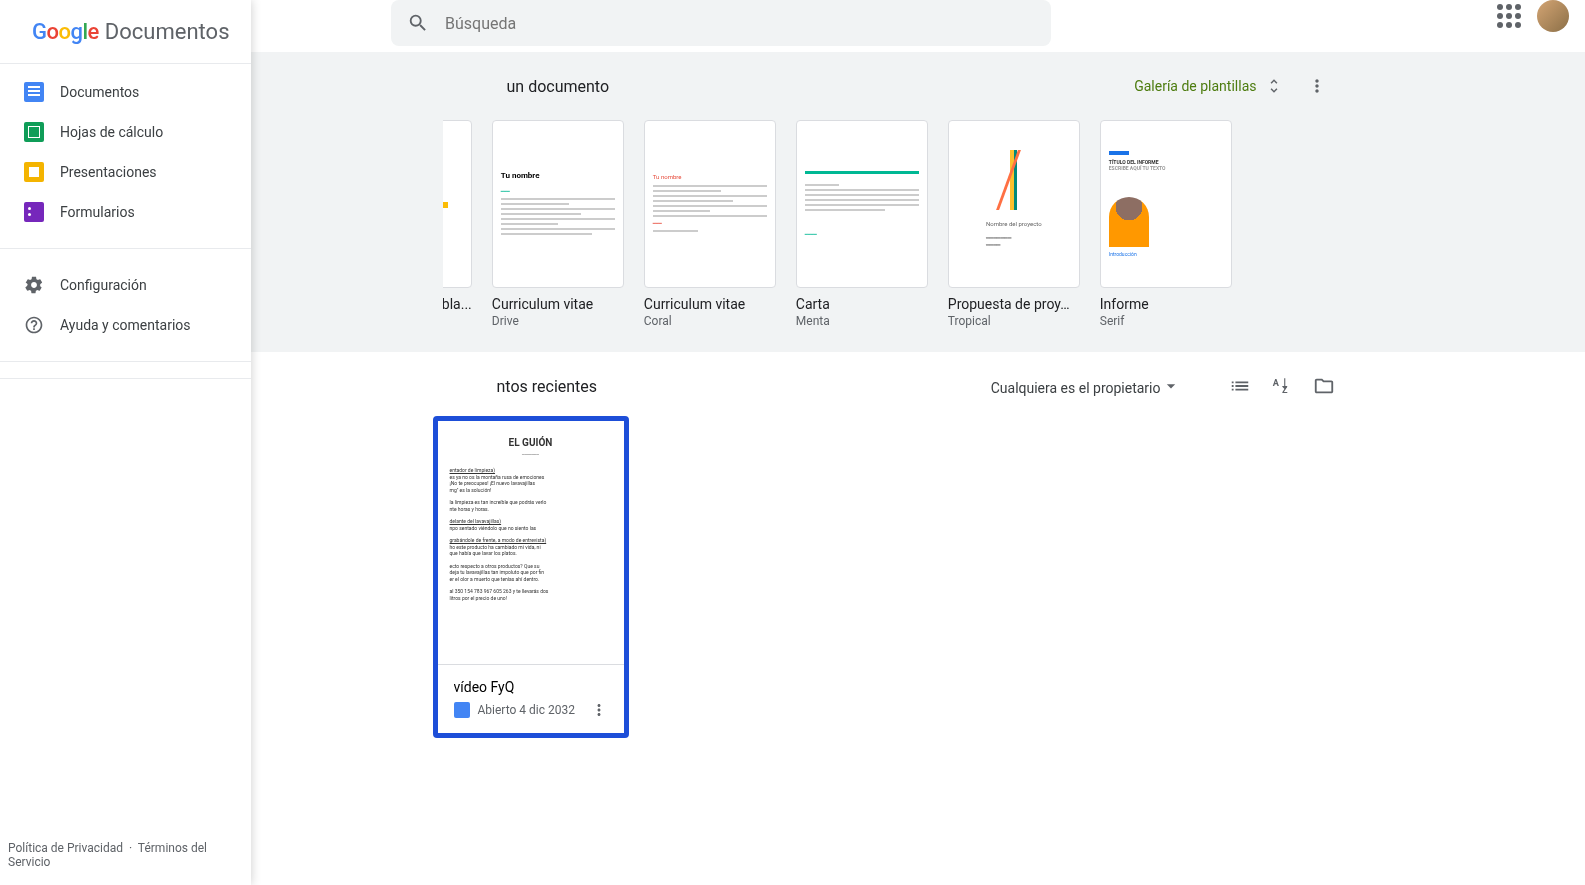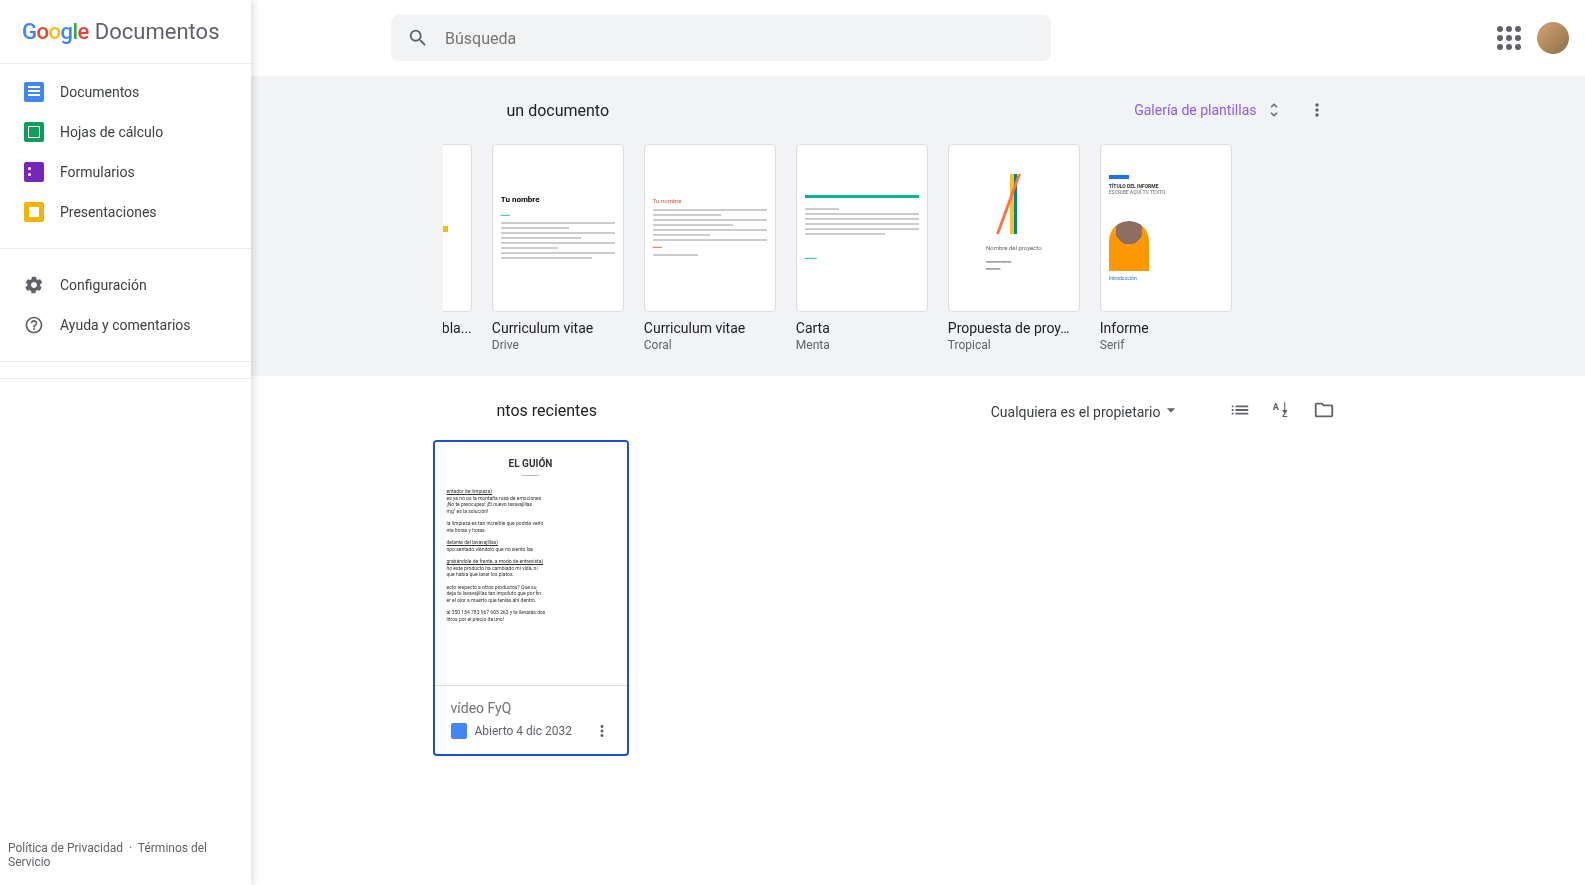--- a/index.html
+++ b/index.html
@@ -1,27 +1,27 @@
 <!DOCTYPE html>
 <html><head>
 <meta charset="utf-8">
 <style>
 * { margin: 0; padding: 0; box-sizing: border-box; font-family: 'Google Sans', Roboto, Arial, sans-serif; }
 body { background: #fff; overflow-x: hidden; }
 
 .header {
-  height: 76px;
-  display: flex;
-  align-items: center;
+  height: 52px;
+  display: flex;
+  align-items: flex-start;
   padding: 0 16px;
   position: relative;
   z-index: 5;
 }
 .logo-area { display: flex; align-items: center; width: 235px; }
-.google-logo { font-size: 22px; font-weight: 500; letter-spacing: -0.5px; margin-left: 6px; }
+.google-logo { font-size: 22px; font-weight: 500; letter-spacing: -0.5px; margin-left: 16px; }
 .g-blue { color: #4285F4; }
 .g-red { color: #EA4335; }
 .g-yellow { color: #FBBC05; }
 .g-green { color: #34A853; }
 .product-name { color: #5f6368; font-size: 22px; margin-left: 6px; }
 
 .search-wrap {
   flex: 0 0 660px;
   margin-left: 140px;
 }
@@ -128,21 +128,21 @@
   display: flex;
   align-items: center;
   justify-content: space-between;
   margin-bottom: 16px;
   padding: 0 8px;
 }
 .section-title { font-size: 16px; color: #202124; }
 .section-actions { display: flex; align-items: center; gap: 8px; }
 .gallery-btn {
   display: flex; align-items: center;
-  color: #8b5cf6; font-size: 14px;
+  color: #4d7c0f; font-size: 14px;
   cursor: pointer; padding: 6px 8px;
   border-radius: 4px;
 }
 .unfold-icon { margin-left: 8px; }
 .more-btn { cursor: pointer; padding: 8px; border-radius: 50%; }
 
 .templates-row { display: flex; gap: 20px; overflow: hidden; }
 .template-card { flex: 0 0 132px; cursor: pointer; }
 .template-card.partial-left { flex: 0 0 78px; margin-left: -54px; }
 .template-thumb {
@@ -201,40 +201,40 @@
   margin-left: auto;
   display: flex; align-items: flex-end;
   font-size: 14px; color: #3c4043;
   cursor: pointer; padding: 4px 8px;
 }
 .view-controls { display: flex; gap: 20px; margin-left: 40px; }
 .view-btn { cursor: pointer; color: #5f6368; }
 
 .doc-card {
   width: 196px;
-  border: 2px solid #1d4ed8;
+  border: 5px solid #1d4ed8;
   border-radius: 4px;
   cursor: pointer;
   overflow: hidden;
 }
 .doc-preview {
   height: 244px;
   background: #fff;
   padding: 16px 12px;
   font-size: 5px;
   color: #333;
   overflow: hidden;
   border-bottom: 1px solid #dadce0;
 }
 .doc-preview .doc-title { text-align: center; font-size: 10px; font-weight: bold; margin-bottom: 4px; }
 .doc-preview .doc-sub { text-align: center; font-size: 4px; color: #999; margin-bottom: 10px; }
 .doc-preview p { margin: 6px 0; line-height: 1.3; }
 .doc-preview u { text-decoration: underline; }
 .doc-info { padding: 14px 16px; }
-.doc-name { font-size: 14px; color: #737373; white-space: nowrap; overflow: hidden; text-overflow: ellipsis; }
+.doc-name { font-size: 14px; color: #000000; white-space: nowrap; overflow: hidden; text-overflow: ellipsis; }
 .doc-meta { display: flex; align-items: center; margin-top: 6px; font-size: 12px; color: #5f6368; }
 .doc-meta-icon { width: 16px; height: 16px; background: #4285F4; border-radius: 2px; margin-right: 8px; flex-shrink: 0; }
 .doc-more { margin-left: auto; cursor: pointer; }
 
 svg { display: block; }
 </style>
 </head>
 <body>
 
 <div class="header">
@@ -274,26 +274,26 @@
   <div class="sidebar-items">
     <div class="sidebar-item">
       <span class="sidebar-icon icon-docs"></span>
       <span>Documentos</span>
     </div>
     <div class="sidebar-item">
       <span class="sidebar-icon icon-sheets"></span>
       <span>Hojas de cálculo</span>
     </div>
     <div class="sidebar-item">
+      <span class="sidebar-icon icon-slides"></span>
+      <span>Presentaciones</span>
+    </div>
+    <div class="sidebar-item">
       <span class="sidebar-icon icon-forms"></span>
       <span>Formularios</span>
-    </div>
-    <div class="sidebar-item">
-      <span class="sidebar-icon icon-slides"></span>
-      <span>Presentaciones</span>
     </div>
   </div>
 
   <div class="sidebar-divider"></div>
 
   <div class="sidebar-items">
     <div class="sidebar-item">
       <span class="sidebar-icon">
         <svg width="20" height="20" viewBox="0 0 24 24" fill="#5f6368">
             <path d="M19.43 12.98c.04-.32.07-.64.07-.98 0-.34-.03-.66-.07-.98l2.11-1.65c.19-.15.24-.42.12-.64l-2-3.46c-.09-.16-.26-.25-.44-.25-.06 0-.12.01-.17.03l-2.49 1c-.52-.4-1.08-.73-1.69-.98l-.38-2.65C14.46 2.18 14.25 2 14 2h-4c-.25 0-.46.18-.49.42l-.38 2.65c-.61.25-1.17.59-1.69.98l-2.49-1c-.06-.02-.12-.03-.18-.03-.17 0-.34.09-.43.25l-2 3.46c-.13.22-.7.49.12.64l2.11 1.65c-.4.32-.7.65-.7.98 0 .33.03.66.07.98l-2.11 1.65c-.19.15-.24.42-.12.64l2 3.46c.9.16.26.25.44.25.06 0 .12-.1.17-.03l2.49-1c.52.4 1.08.73 1.69.98l.38 2.65c.3.24.24.42.49.42h4c.25 0 .46-.18.49-.42l.38-2.65c.61-.25 1.17-.59 1.69-.98l2.49 1c.6.02.12.03.18.03.17 0 .34-.9.43-.25l2-3.46c.12-.22.07-.49-.12-.64l-2.11-1.65zM12 15.5c-1.93 0-3.5-1.57-3.5-3.5s1.57-3.5 3.5-3.5 3.5 1.57 3.5 3.5-1.57 3.5-3.5 3.5z"></path>

